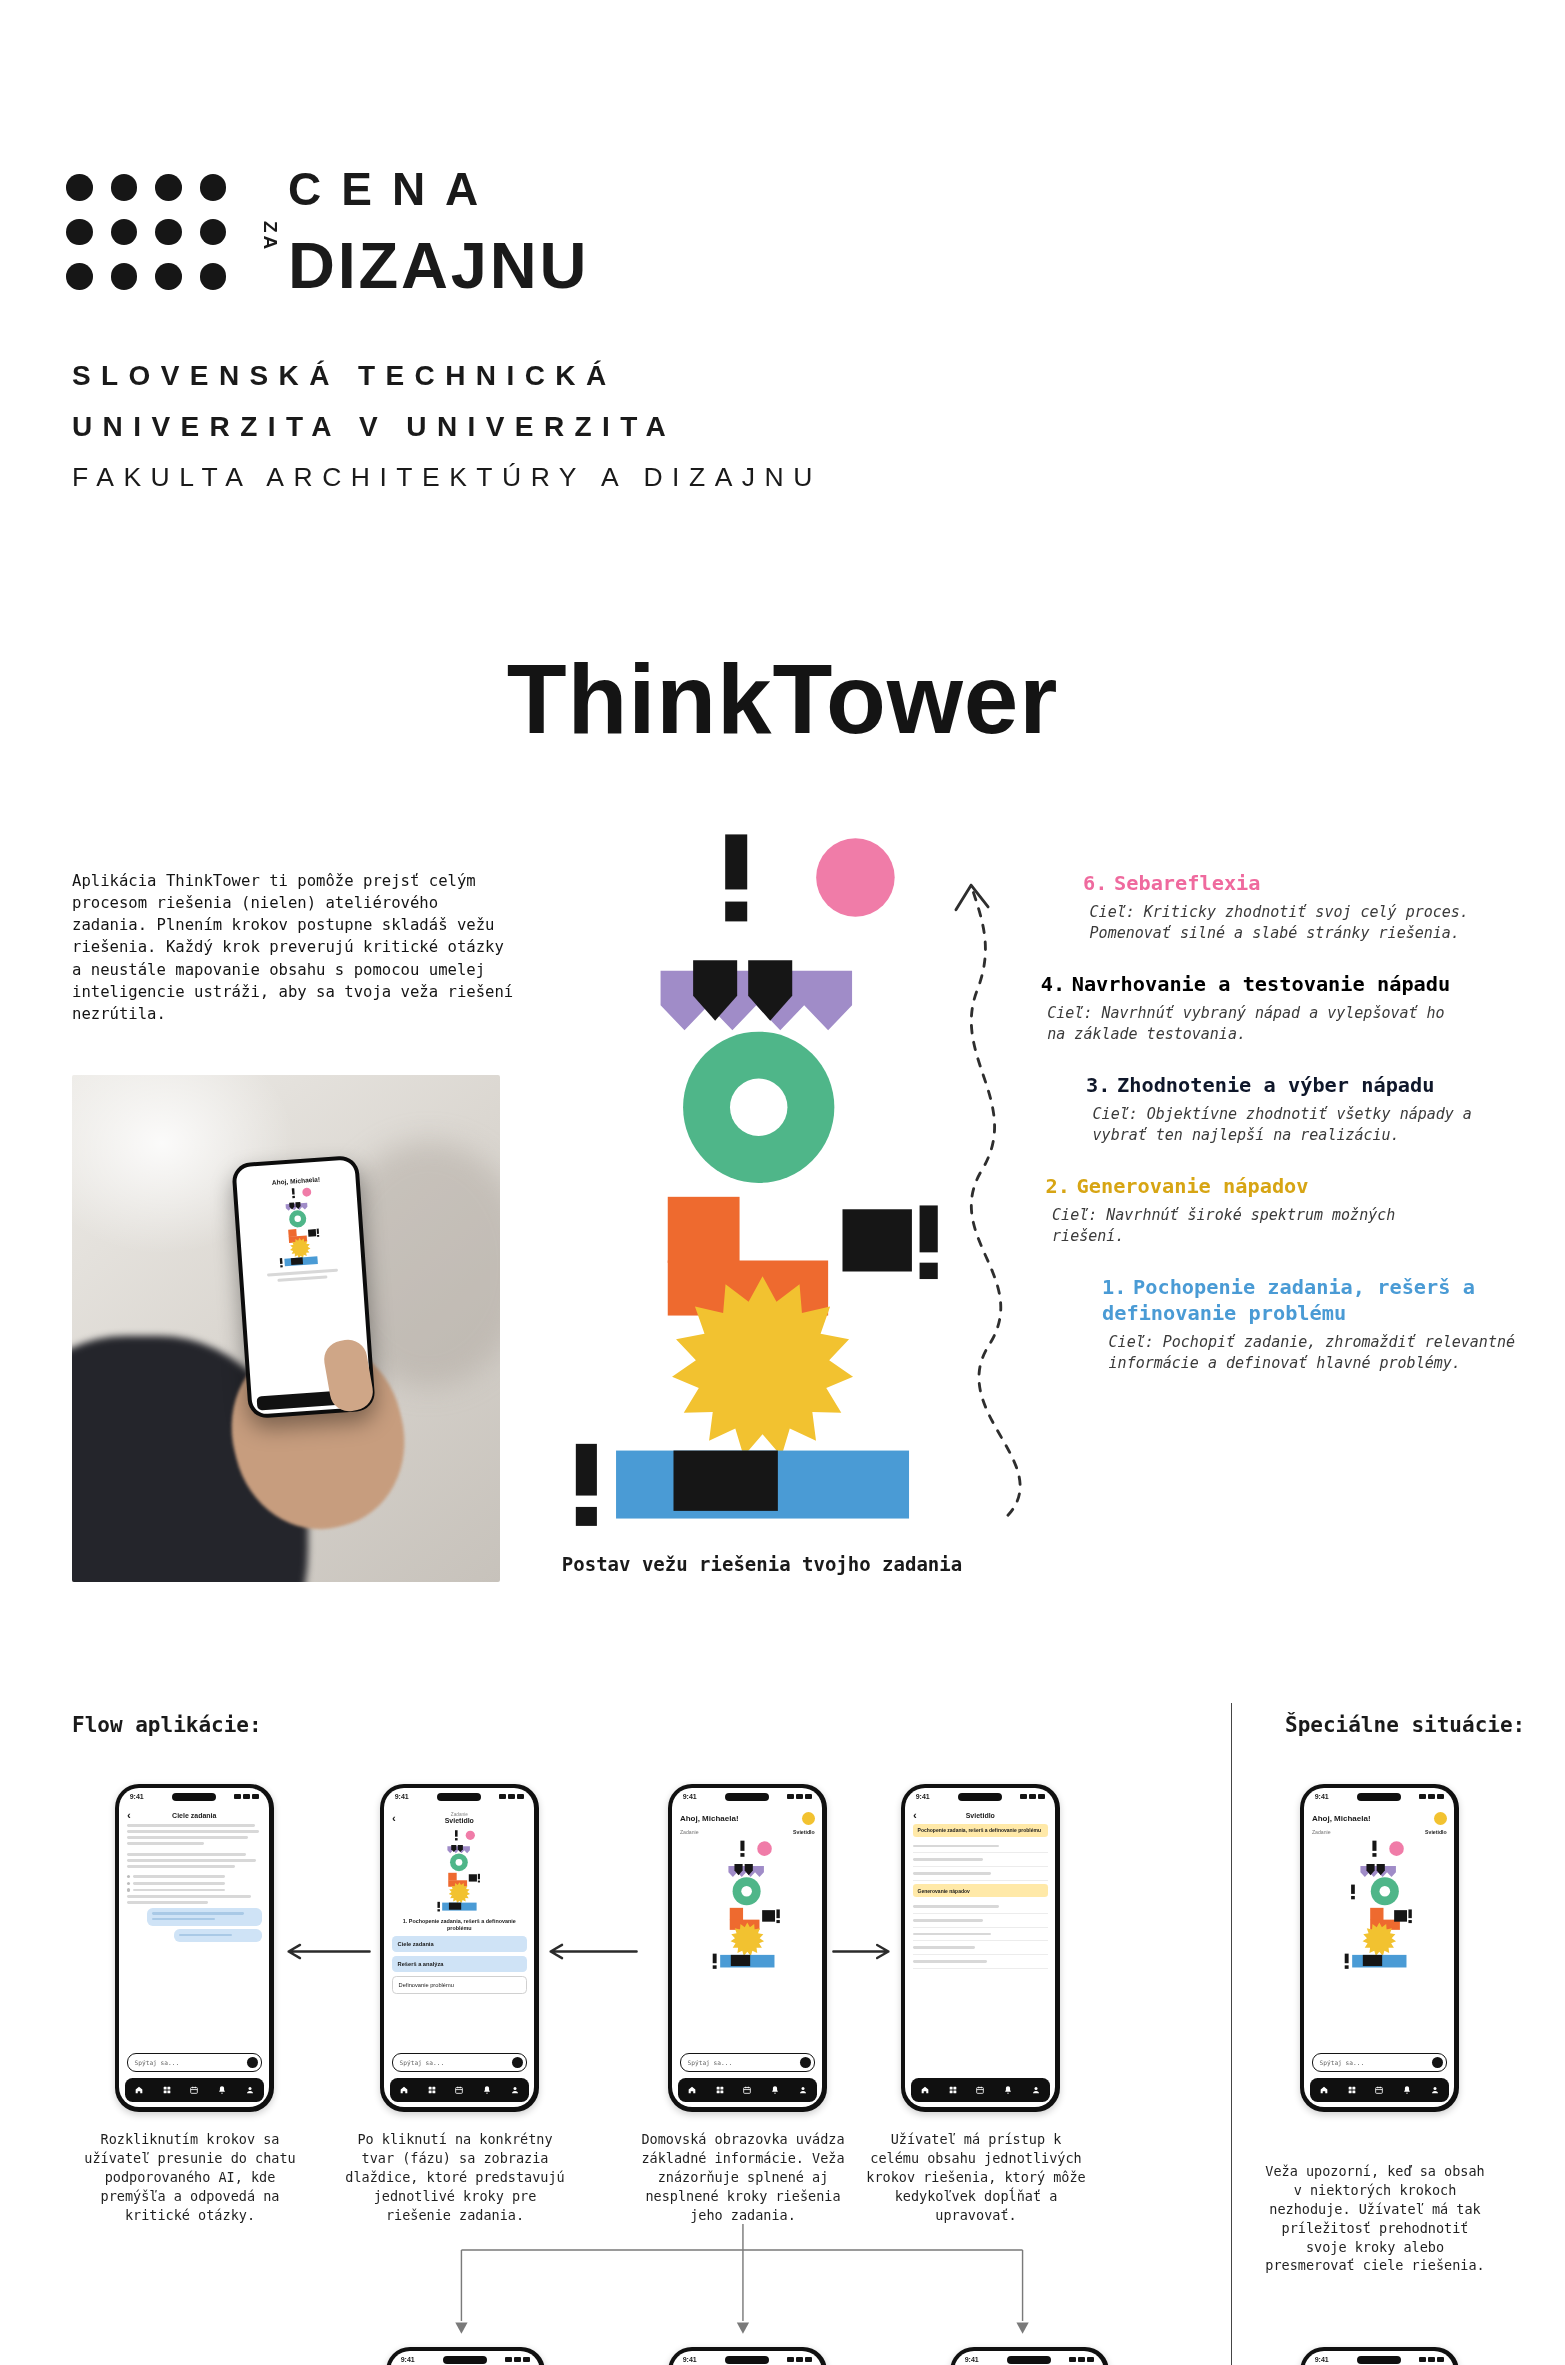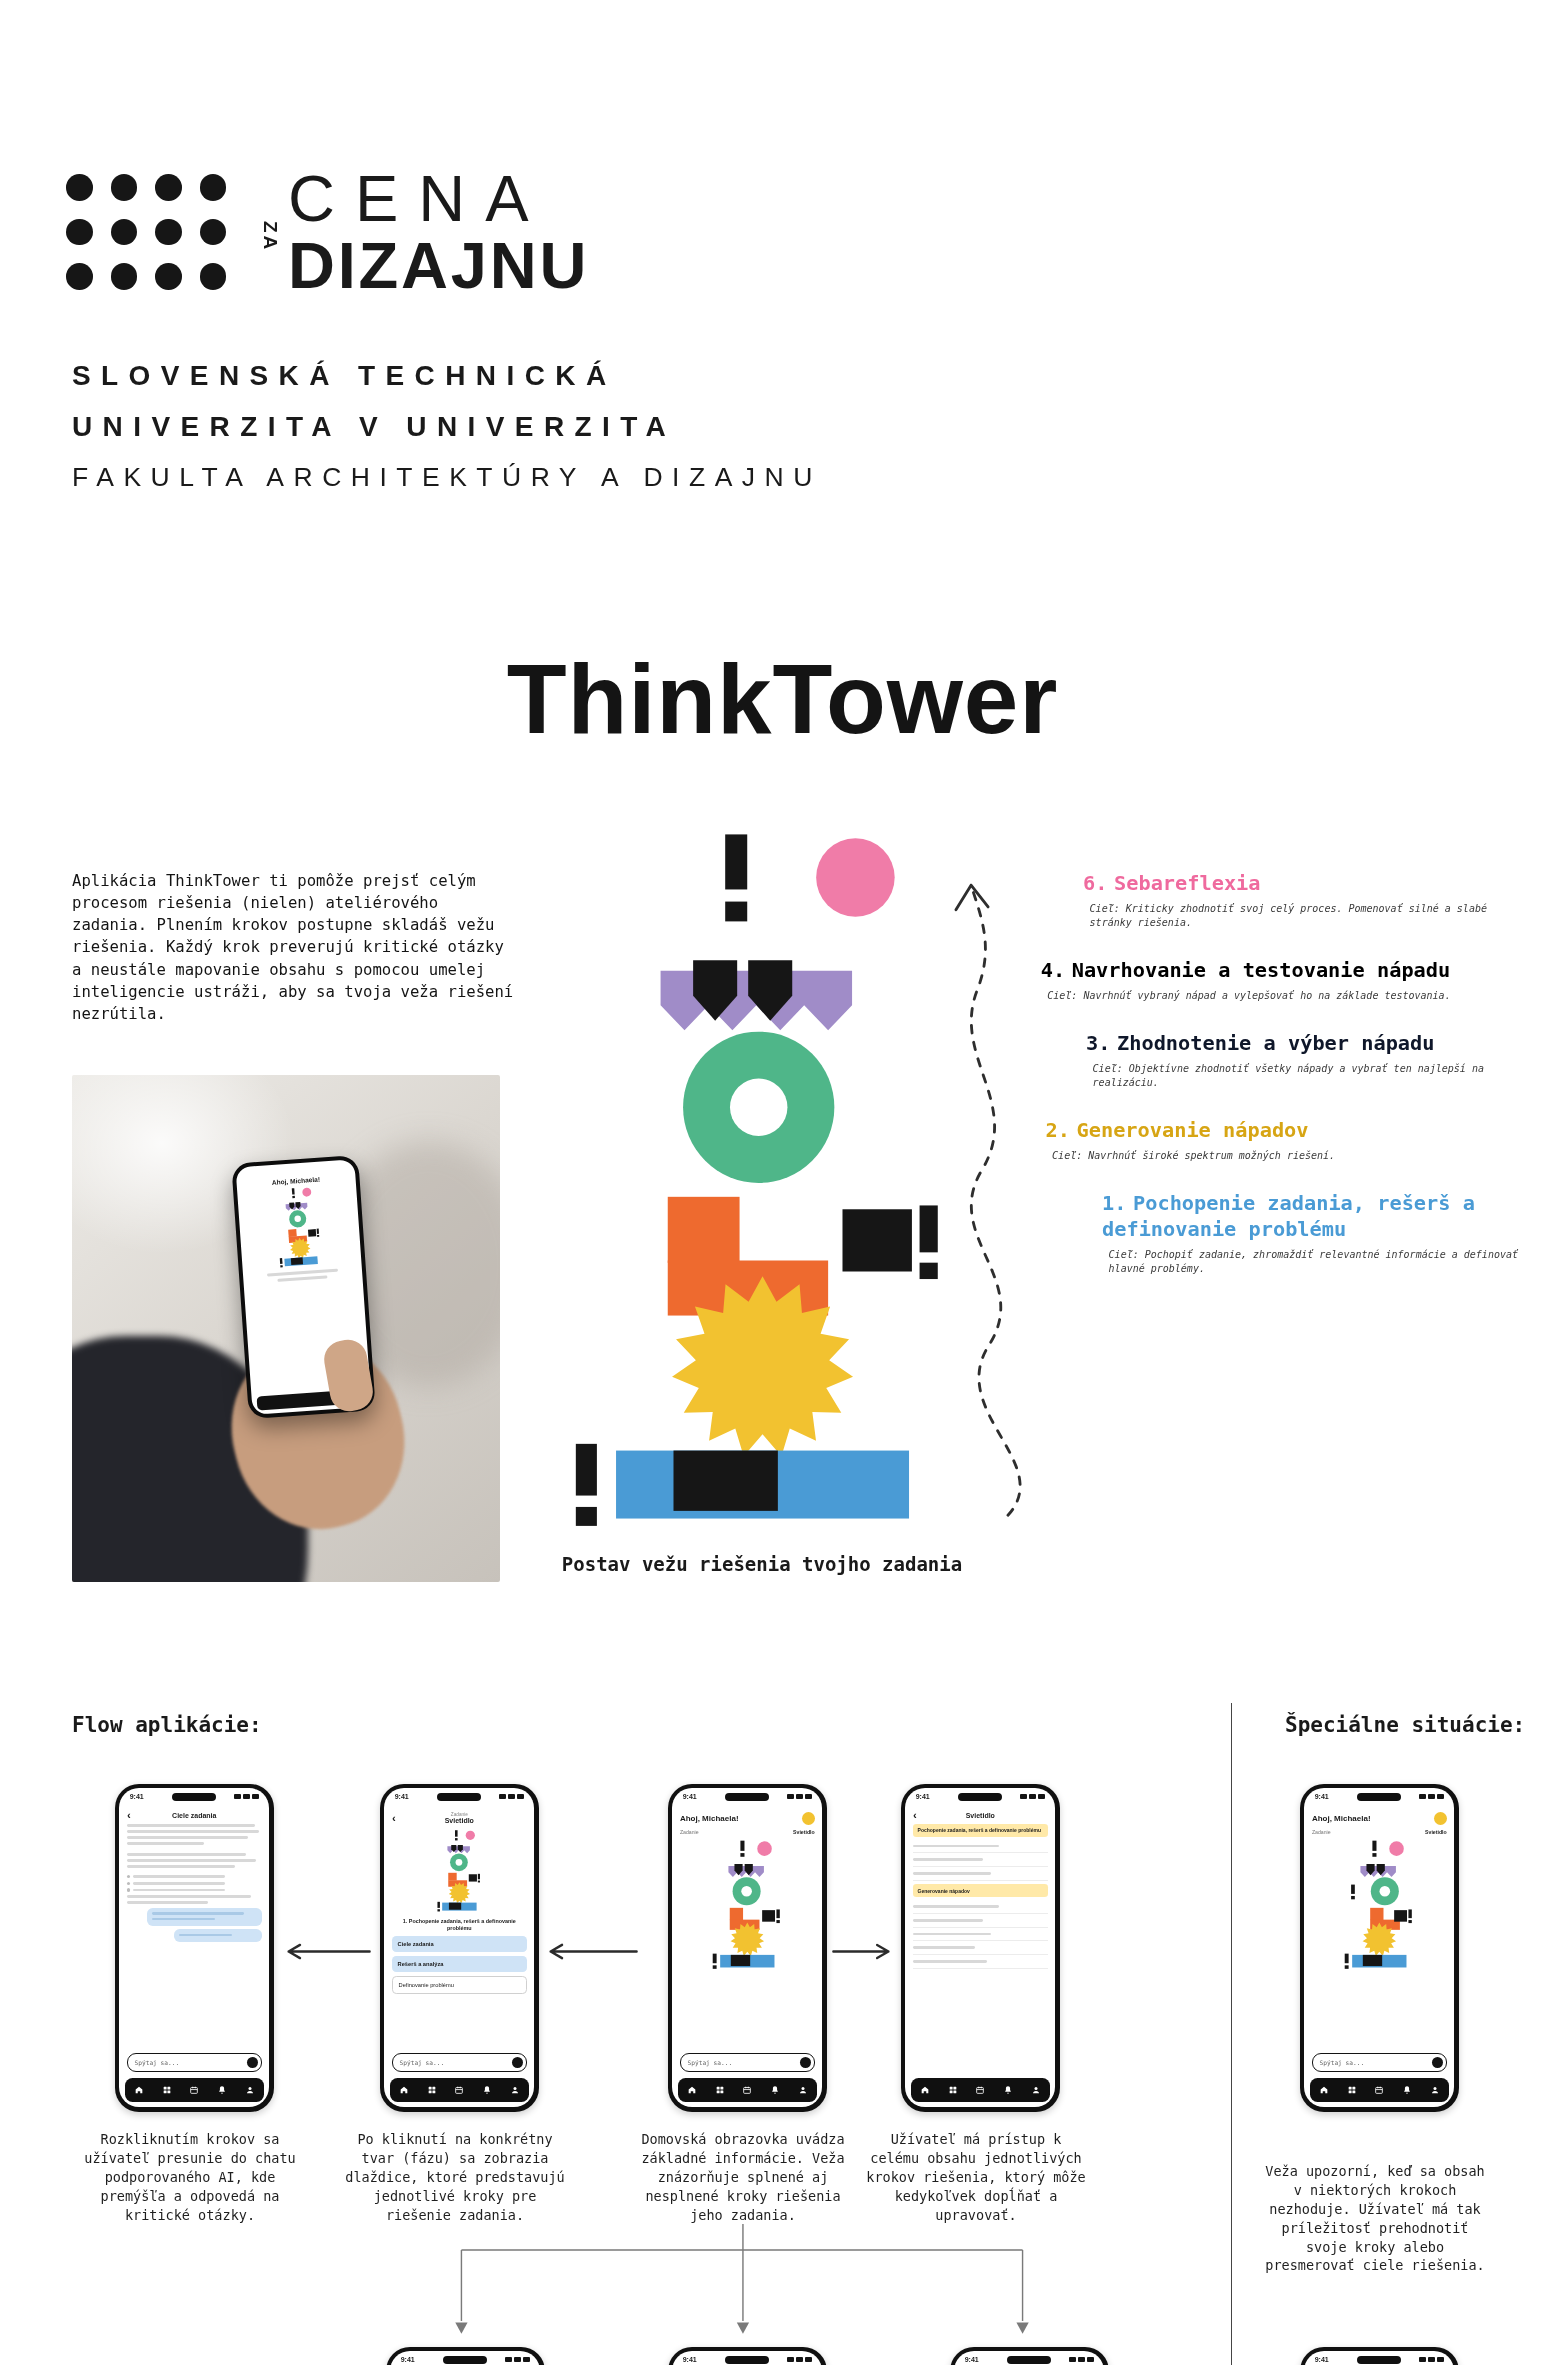--- a/index.html
+++ b/index.html
@@ -3,21 +3,21 @@
 <meta charset="utf-8">
 <style>
   html,body{margin:0;padding:0;background:#ffffff;}
   #poster{position:relative;width:1565px;height:3353px;background:#fff;overflow:hidden;
           font-family:"Liberation Sans",sans-serif;color:#1a1a1a;}
 
   
   .ldots{position:absolute;left:66px;top:174px;display:grid;grid-template-columns:repeat(4,26.5px);grid-auto-rows:26.5px;gap:18px;}
   .ldot{width:26.5px;height:26.5px;border-radius:50%;background:#161616;}
   .lza{position:absolute;left:259px;top:221px;font-weight:700;font-size:19px;writing-mode:vertical-rl;letter-spacing:2.8px;}
-  .lcena{position:absolute;left:288px;top:166px;font-size:65px;font-weight:400;letter-spacing:20px;line-height:1;}
+  .lcena{position:absolute;left:288px;top:166px;font-size:46px;font-weight:700;letter-spacing:20px;line-height:1;}
   .ldizajn{position:absolute;left:288px;top:233px;font-size:65px;font-weight:800;letter-spacing:2.8px;line-height:1;}
   .uline{position:absolute;left:72px;font-weight:700;font-size:28px;letter-spacing:10.4px;white-space:nowrap;}
   .u1{top:360px;} .u2{top:411px;}
   .u3{top:462px;font-weight:400;font-size:26.5px;letter-spacing:9.5px;}
 
   
   .title{position:absolute;left:0;top:643px;width:1565px;text-align:center;font-size:98px;font-weight:800;letter-spacing:0.9px;color:#141414;}
 
   
   .intro{position:absolute;left:72px;top:870px;width:445px;font-family:"DejaVu Sans Mono",monospace;font-size:15.6px;line-height:1.42;color:#141414;}
@@ -41,21 +41,21 @@
   
   .tower-main{position:absolute;left:572px;top:827px;}
   .tcap{position:absolute;left:511px;top:1553px;width:502px;text-align:center;font-family:"DejaVu Sans Mono",monospace;font-weight:700;font-size:19px;}
   .squiggle{position:absolute;left:937px;top:848px;}
 
   
   .steps{position:absolute;left:1036px;top:871px;width:502px;}
   .step-item{margin-bottom:28px;}
   .step-title{font-family:"DejaVu Sans Mono",monospace;font-weight:700;font-size:20.3px;line-height:1.25;}
   .step-title .stn{margin-left:6.6px;}
-  .step-goal{font-family:"DejaVu Sans Mono",monospace;font-style:italic;font-size:10px;line-height:1.4;color:#3a3a3a;margin:5.7px 0 0 6.6px;max-width:416px;}
+  .step-goal{font-family:"DejaVu Sans Mono",monospace;font-style:italic;font-size:15px;line-height:1.4;color:#3a3a3a;margin:5.7px 0 0 6.6px;max-width:416px;}
 
   
   .flabel{position:absolute;font-family:"DejaVu Sans Mono",monospace;font-weight:700;font-size:21px;}
   .fl1{left:72px;top:1713px;} .fl2{left:1285px;top:1713px;}
   .divider{position:absolute;left:1231px;top:1703px;width:1.4px;height:1041px;background:#454545;}
   .farrow{position:absolute;}
   .pcap{position:absolute;width:222px;text-align:center;font-family:"DejaVu Sans Mono",monospace;font-size:13.5px;line-height:1.4;color:#1f1f1f;}
 
   
   .phone{position:absolute;width:150px;height:319px;background:#101010;border-radius:24px;padding:4.3px;box-shadow:0 2.4px 7.6px rgba(0,0,0,.18);}

